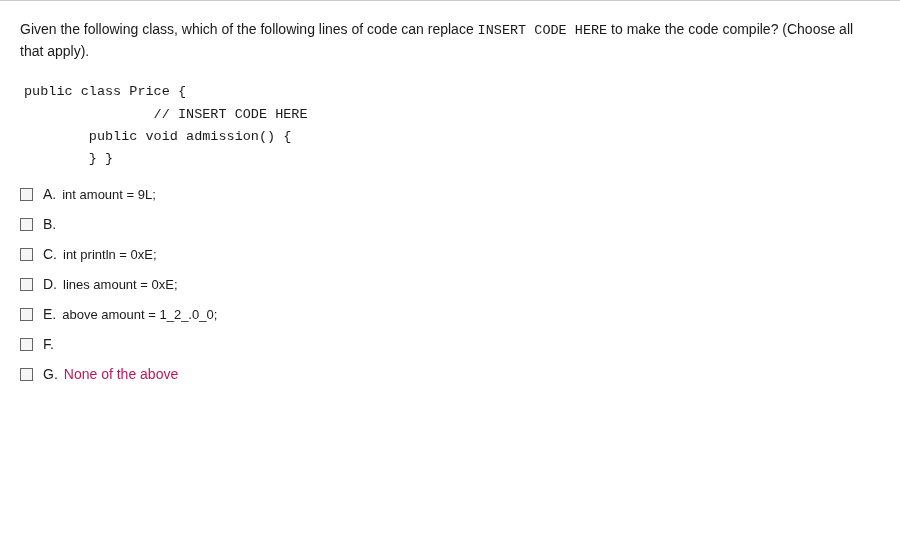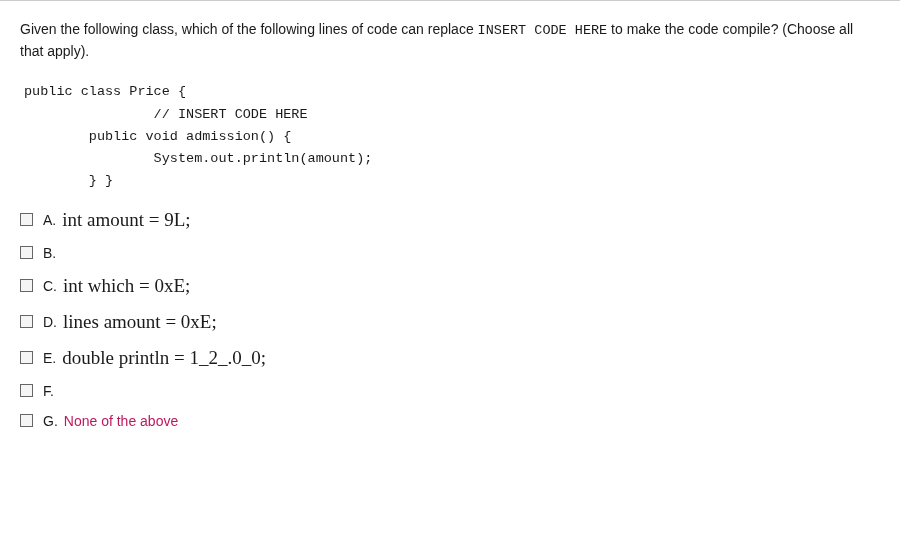--- a/index.html
+++ b/index.html
@@ -88,22 +88,22 @@
 
     .option-label {
       font-family: Arial, sans-serif;
       font-size: 14px;
       color: #1a1a1a;
       margin-right: 6px;
       font-weight: normal;
     }
 
     .option-code {
-      font-family: Liberation Serif, serif;
-      font-size: 19px;
+      font-family: Liberation Sans, sans-serif;
+      font-size: 13px;
       color: #1a1a1a;
     }
 
     .option-text {
       font-family: Arial, sans-serif;
       font-size: 14px;
       color: #be185d;
     }
   </style>
 </head>
@@ -115,53 +115,52 @@
   <div class="question-block">
 
     <p class="question-text">
       <span>Given the following class, which of the following lines of code can replace </span><code>INSERT CODE HERE</code><span> to make the code compile? (Choose all that apply).</span>
     </p>
 
     <div class="code-block">
       <span class="code-line">public class Price {</span>
       <span class="code-line">                // INSERT CODE HERE</span>
       <span class="code-line">        public void admission() {</span>
-      <span class="code-line">                System.out.println(amount);</span>
       <span class="code-line">        } }</span>
     </div>
 
     <ul class="options-list">
 
       <li class="option-item">
         <span class="option-checkbox"></span>
         <span class="option-label">A.</span>
         <span class="option-code">int amount = 9L;</span>
       </li>
 
       <li class="option-item">
         <span class="option-checkbox"></span>
         <span class="option-label">B.</span>
       </li>
 
       <li class="option-item">
         <span class="option-checkbox"></span>
         <span class="option-label">C.</span>
-        <span class="option-code">int which = 0xE;</span>
+        <span class="option-code">int println = 0xE;</span>
       </li>
 
       <li class="option-item">
         <span class="option-checkbox"></span>
         <span class="option-label">D.</span>
         <span class="option-code">lines amount = 0xE;</span>
       </li>
 
       <li class="option-item">
         <span class="option-checkbox"></span>
         <span class="option-label">E.</span>
-        <span class="option-code">double println = 1_2_.0_0;</span>
+        <span class="option-code">above amount = 1_2_.0_0;</span>
       </li>
 
       <li class="option-item">
         <span class="option-checkbox"></span>
         <span class="option-label">F.</span>
       </li>
 
       <li class="option-item">
         <span class="option-checkbox"></span>
         <span class="option-label">G.</span>

